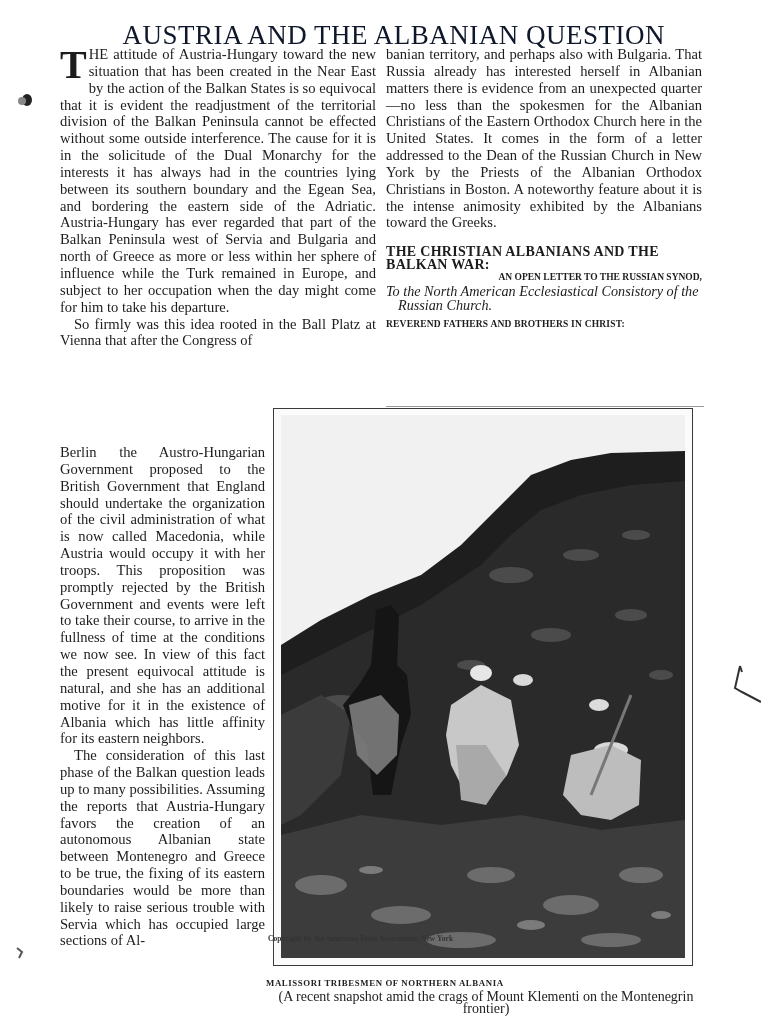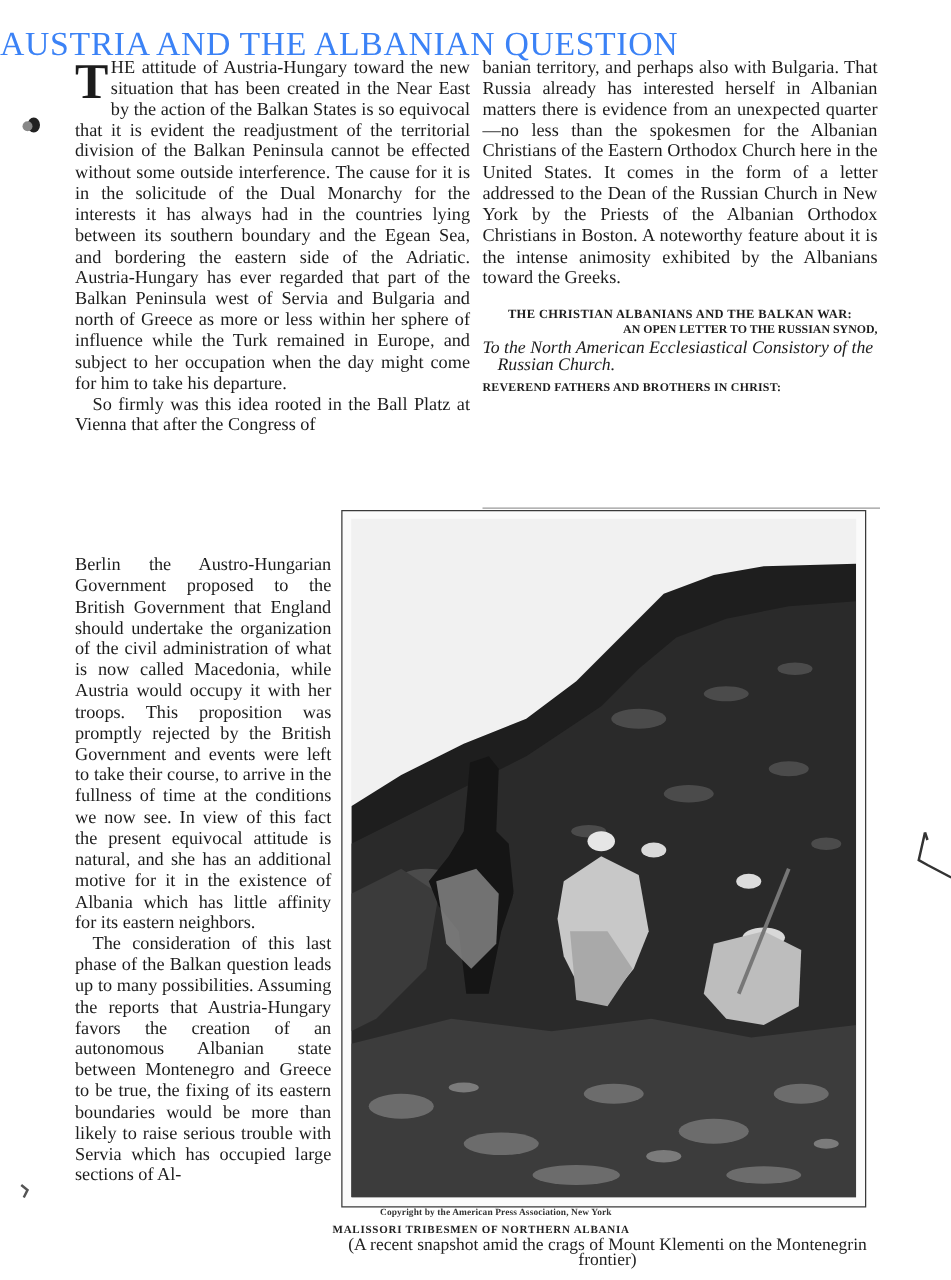--- a/index.html
+++ b/index.html
@@ -3,39 +3,39 @@
   <meta charset="utf-8">
   <style>
     html, body { margin: 0; padding: 0; background: #ffffff; }
     body {
       width: 761px; height: 1024px; position: relative; overflow: hidden;
       font-family: "Liberation Serif", "DejaVu Serif", serif;
       color: #1a1a1a;
     }
     .title {
       position: absolute; left: 0; top: 2px; width: 665px;
-      text-align: left; font-size: 27px; letter-spacing: 0.5px;
-      font-weight: normal; color: #3b82f6;
+      text-align: right; font-size: 27px; letter-spacing: 0.5px;
+      font-weight: normal; color: #0f172a;
     }
     .col {
       position: absolute; font-size: 14.6px; line-height: 16.85px;
       text-align: justify; color: #1c1c1c;
     }
     .col p { margin: 0; }
     .ind { text-indent: 14px; }
     #col-left-top { left: 60px; top: 46px; width: 316px; }
     #col-left-narrow { left: 60px; top: 416px; width: 205px; margin-top: 28px; }
     #col-right { left: 386px; top: 46px; width: 316px; }
     .dropcap {
       float: left; font-size: 40px; line-height: 31px; font-weight: bold;
       margin: 3px 2px 0 0; padding: 0;
     }
     .small-caps-head {
-      font-size: 10px; font-weight: bold; letter-spacing: 0.3px;
-      line-height: 13px; text-align: center; margin-top: 14px !important;
+      font-size: 14px; font-weight: bold; letter-spacing: 0.3px;
+      line-height: 13px; text-align: left; margin-top: 14px !important;
     }
     .small-caps-sub {
       font-size: 9.5px; font-weight: bold; text-align: right;
       line-height: 13px;
     }
     .italic-address {
       font-style: italic; font-size: 14.2px; line-height: 14px;
       text-align: left; padding-left: 12px; text-indent: -12px;
     }
     .salutation {
@@ -50,22 +50,22 @@
     .photo-frame {
       position: absolute; left: 273px; top: 408px; width: 418px; height: 556px;
       border: 1.5px solid #3a3a3a; background: #fbfbfb;
     }
     .photo {
       position: absolute; left: 7px; top: 6px; width: 404px; height: 543px;
       overflow: hidden; background: #f4f4f4;
     }
     .photo svg { display: block; }
     .credit {
-      position: absolute; left: 268px; top: 965px; font-size: 7.5px;
-      font-weight: bold; color: #333; letter-spacing: 0.1px; margin-left: 36px;
+      position: absolute; left: 268px; top: 934px; font-size: 7.5px;
+      font-weight: bold; color: #333; letter-spacing: 0.1px;
     }
     .caption-title {
       position: absolute; left: 266px; top: 978px; width: 440px;
       text-align: left; font-size: 8.8px; font-weight: bold; letter-spacing: 0.6px; color: #222;
     }
     .caption-sub {
       position: absolute; left: 266px; top: 991px; width: 440px;
       text-align: center; font-size: 14px; line-height: 12px; color: #222;
     }
     .margin-mark { position: absolute; }

